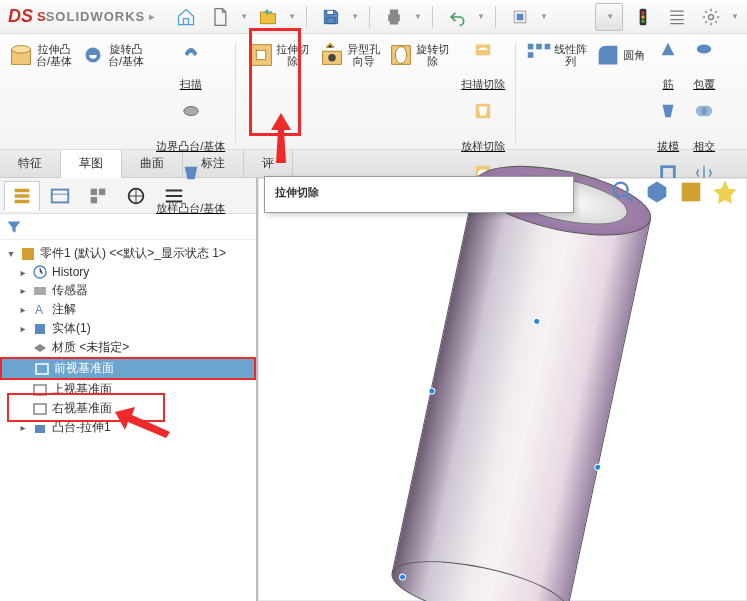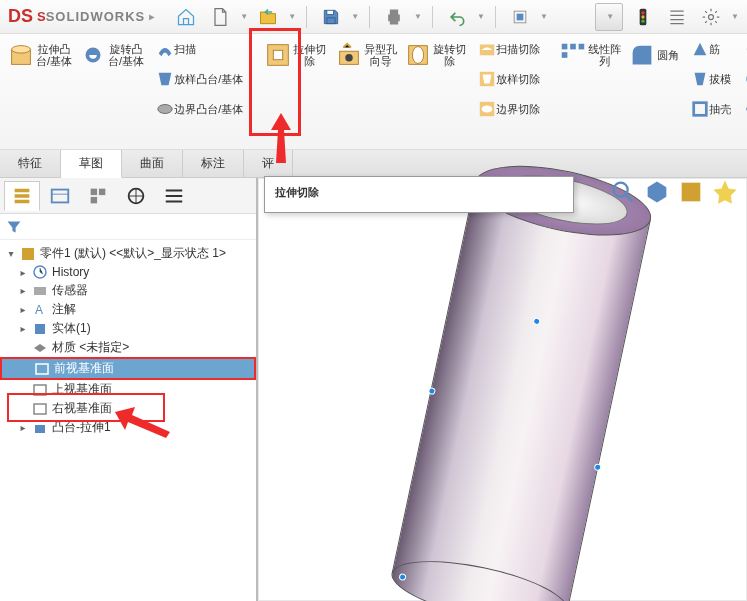--- a/index.html
+++ b/index.html
@@ -1,29 +1,29 @@
 <!DOCTYPE html>
 <html><head>
 <meta charset="utf-8">
 <style>
 *{box-sizing:border-box;margin:0;padding:0;font-family:"Microsoft YaHei",Arial,sans-serif;}
 body{width:747px;height:601px;background:#fff;overflow:hidden;font-size:12px;position:relative;}
 .titlebar{height:34px;background:linear-gradient(#fdfdfd,#f0f0f0);display:flex;align-items:center;padding:0 8px;border-bottom:1px solid #ddd;}
 .logo{display:flex;align-items:center;gap:4px;font-weight:bold;font-size:13px;color:#838383;}
-.logo .ds{color:#c9302c;font-size:18px;font-weight:bold;}
+.logo .ds{color:#c9302c;font-size:18px;font-style:italic;font-weight:bold;}
 .logo .dd{color:#c9302c;}
 .tbtns{display:flex;gap:6px;margin-left:18px;align-items:center;}
 .tbtn{width:28px;height:28px;display:flex;align-items:center;justify-content:center;color:#555;border-radius:2px;cursor:pointer;}
 .tbtn svg{width:20px;height:20px;}
 .sep{width:1px;height:22px;background:#ccc;margin:0 4px;}
 .right-tbtns{margin-left:auto;display:flex;gap:6px;align-items:center;}
 .cursor-btn{background:linear-gradient(#fafafa,#e0e0e0);border:1px solid #bfbfbf;border-radius:2px;padding:2px 8px;}
 .ribbon{background:linear-gradient(#fdfdfd,#f4f4f4);border-bottom:1px solid #ddd;padding:4px 4px 2px;display:flex;gap:2px;position:relative;}
 .ribbon-item{display:flex;flex-direction:row;align-items:center;gap:0;cursor:pointer;padding:2px;border-radius:2px;}
-.ribbon-item.small{flex-direction:row;gap:0;padding:2px 4px;}
+.ribbon-item.small{flex-direction:column;gap:20px;padding:2px 4px;text-decoration:underline;}
 .ribbon-icon{width:30px;height:30px;display:flex;align-items:center;justify-content:center;}
 .ribbon-icon.sm{width:18px;height:18px;}
 .ribbon-label{font-size:11px;text-align:center;line-height:1.1;color:#333;white-space:nowrap;}
 .vsep{width:1px;background:#ddd;margin:4px 4px;}
 .highlight-box{position:absolute;border:3px solid #ef2a2a;pointer-events:none;}
 .tabs{height:28px;background:linear-gradient(#ededed,#e0e0e0);display:flex;align-items:flex-end;border-bottom:1px solid #ccc;}
 .tab{padding:5px 18px;font-size:12px;color:#333;cursor:pointer;border-right:1px solid #ccc;}
 .tab.active{background:#fff;border-bottom:1px solid #fff;margin-bottom:-1px;}
 .main{display:flex;height:calc(100% - 34px - 116px - 28px);}
 .sidebar{width:258px;background:#fff;border-right:2px solid #bbb;display:flex;flex-direction:column;}
@@ -167,32 +167,32 @@
         <div class="ribbon-icon sm">
           <svg viewBox="0 0 20 20">
             <path fill="#5a8ac0" d="M3 15q7-12 14 0l-3 3q-4-8-8 0z"></path>
           </svg>
         </div>
         <span class="ribbon-label">扫描</span>
       </div>
     <div class="ribbon-item small">
         <div class="ribbon-icon sm">
           <svg viewBox="0 0 20 20">
+            <ellipse cx="10" cy="10" rx="8" ry="5" fill="#aaa" stroke="#666"></ellipse>
+          </svg>
+        </div>
+        <span class="ribbon-label">边界凸台/基体</span>
+      </div>
+    <div class="ribbon-item small">
+        <div class="ribbon-icon sm">
+          <svg viewBox="0 0 20 20">
             <path fill="#5a8ac0" d="M3 3h14l-3 14H6z"></path>
           </svg>
         </div>
         <span class="ribbon-label">放样凸台/基体</span>
-      </div>
-    <div class="ribbon-item small">
-        <div class="ribbon-icon sm">
-          <svg viewBox="0 0 20 20">
-            <ellipse cx="10" cy="10" rx="8" ry="5" fill="#aaa" stroke="#666"></ellipse>
-          </svg>
-        </div>
-        <span class="ribbon-label">边界凸台/基体</span>
       </div>
   </div>
   <div class="vsep"></div>
   <div style="display:flex;flex-direction:column;gap:4px;position:relative">
     <div class="ribbon-item" style="padding:2px 4px">
       <div class="ribbon-icon">
           <svg viewBox="0 0 32 32">
             <rect x="5" y="5" width="22" height="22" fill="#f0c878" stroke="#b08030"></rect>
             <rect x="11" y="11" width="10" height="10" fill="#fff" stroke="#b08030"></rect>
           </svg>

